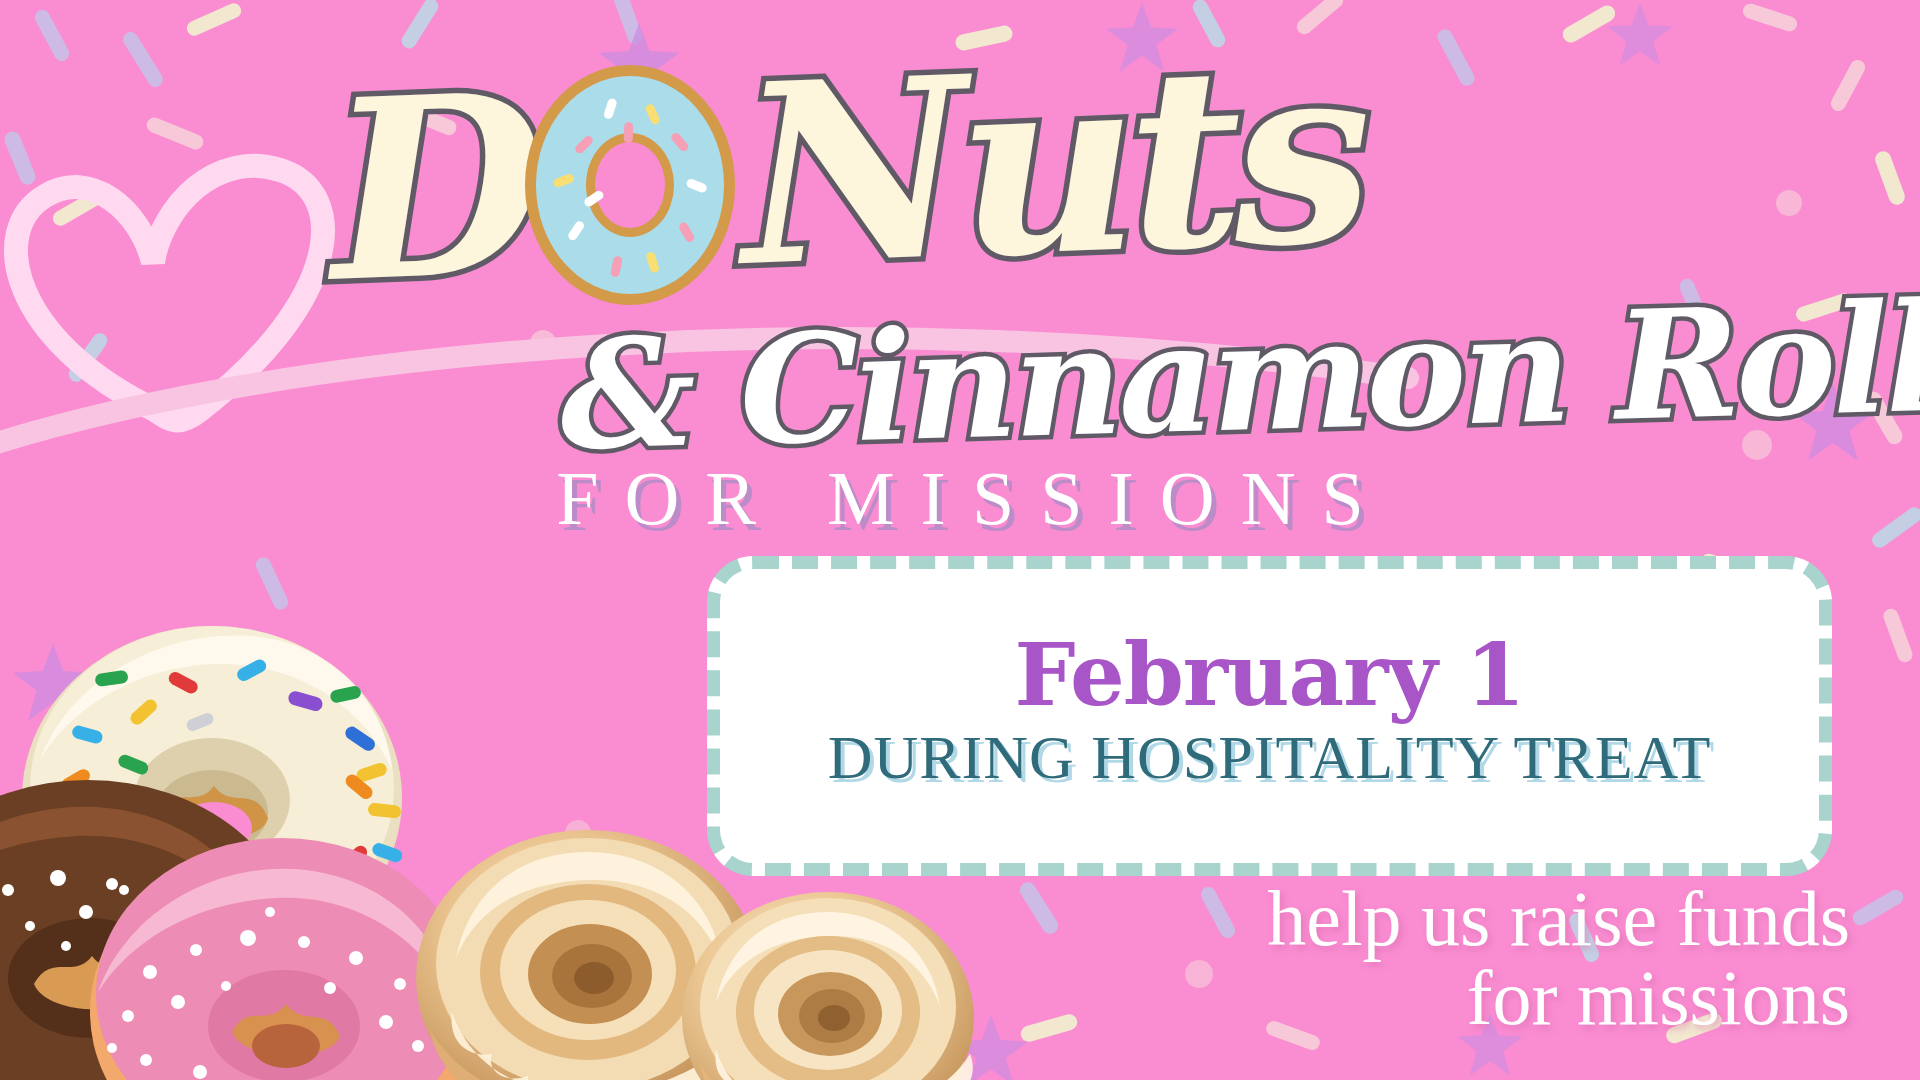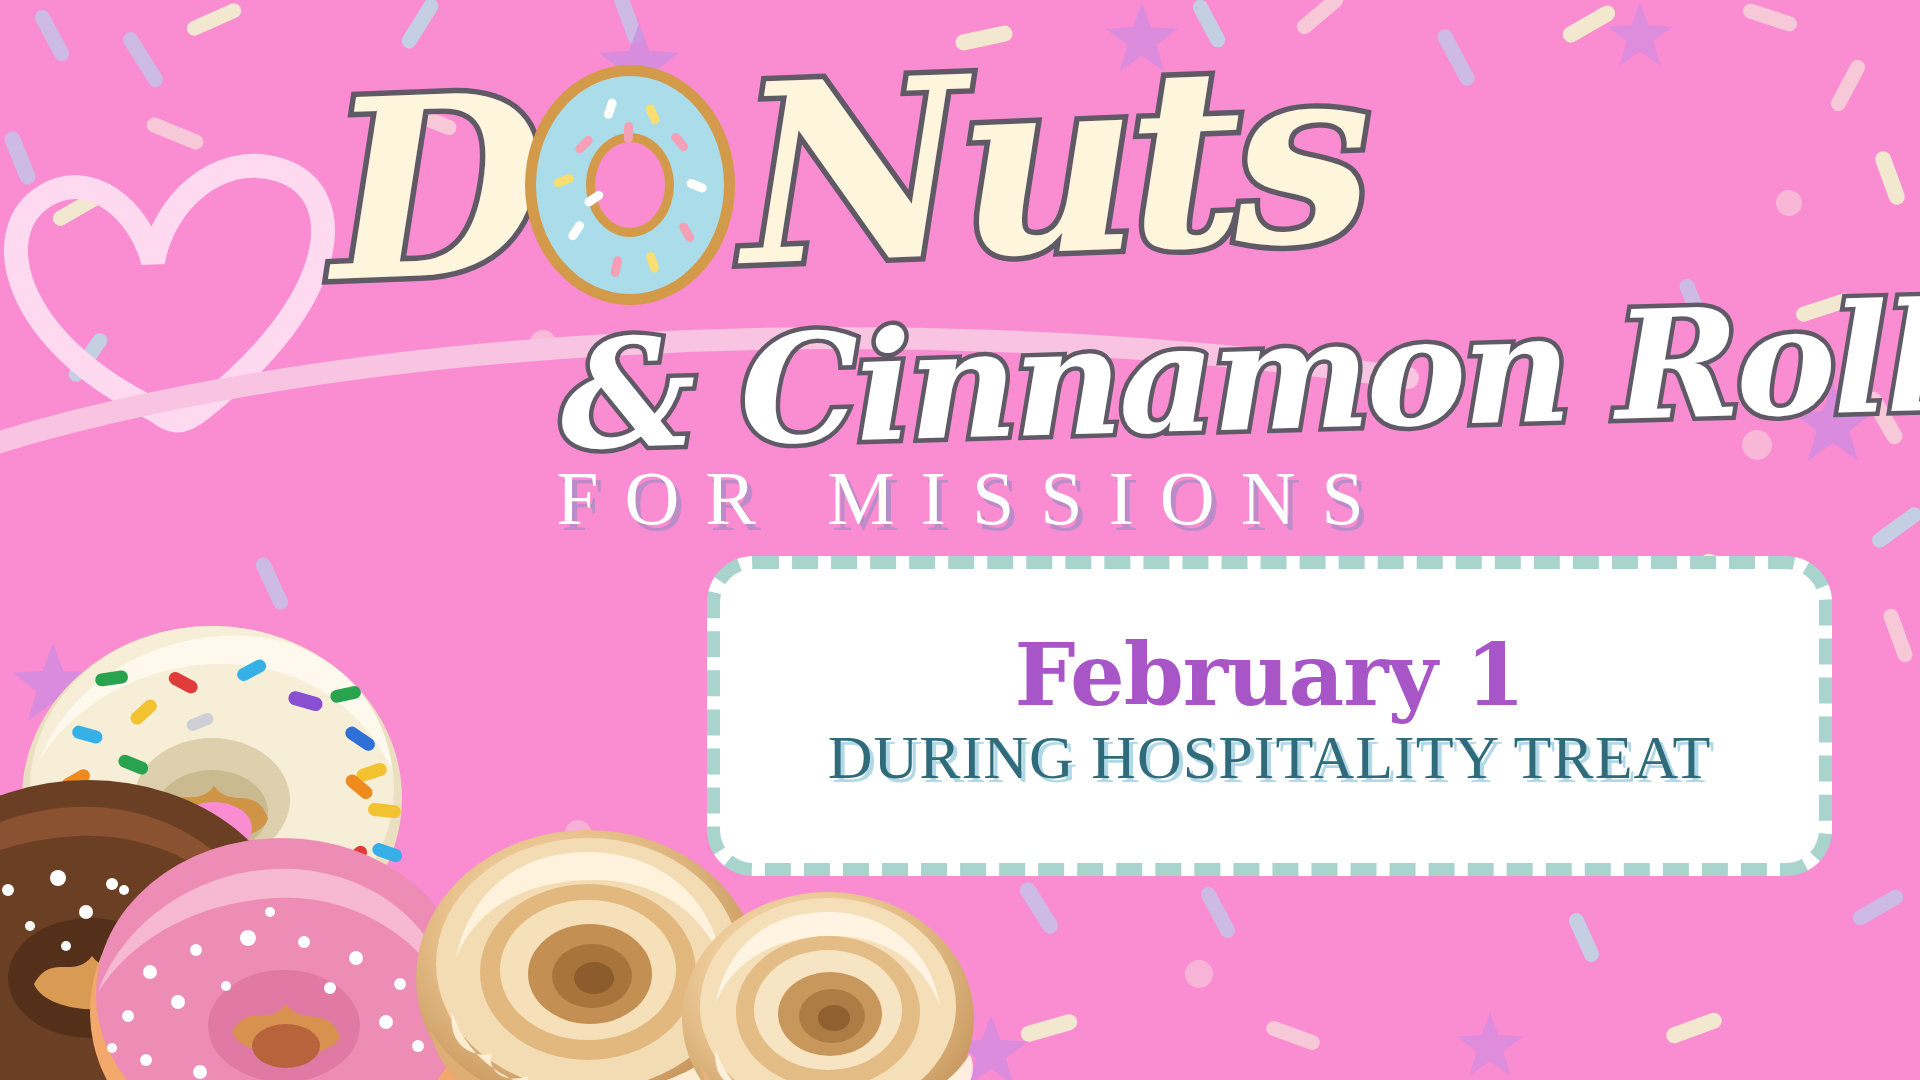--- a/index.html
+++ b/index.html
@@ -372,14 +372,18 @@
     </g>
   </svg>
 
   <div id="info-card">
     <div id="card-inner">
       <div id="card-date">February 1</div>
       <div class="card-line">DURING HOSPITALITY TREAT</div>
     </div>
   </div>
 
+  <div id="tagline">
+    <div>help us raise funds</div>
+    <div>for missions</div>
+  </div>
 
 </div>
 
 </body></html>

